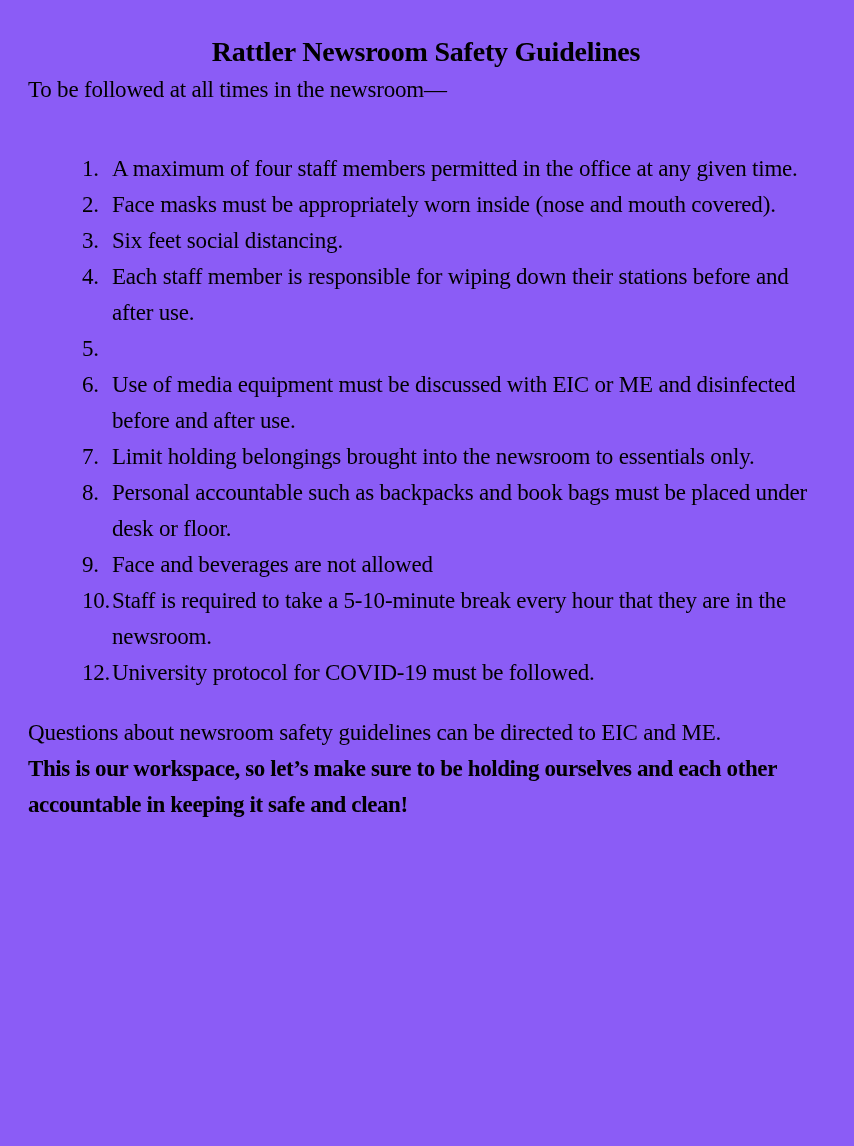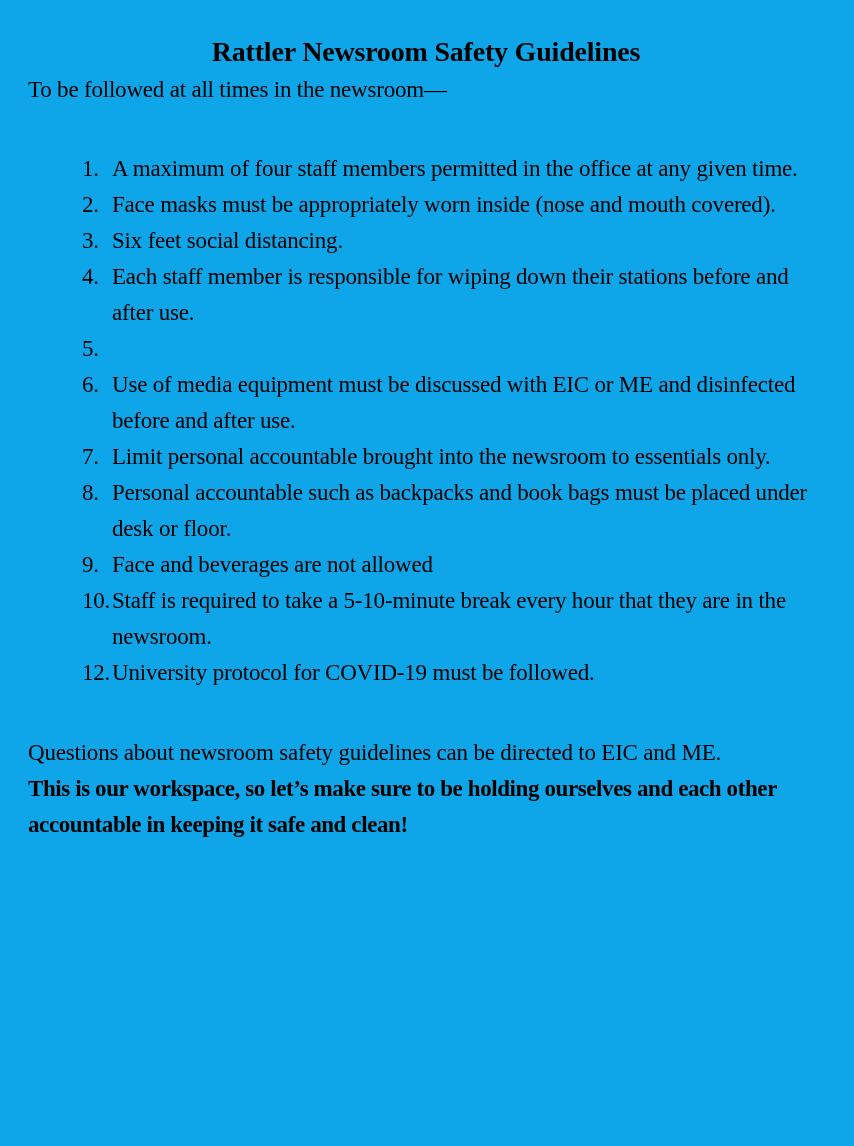--- a/index.html
+++ b/index.html
@@ -7,21 +7,21 @@
   html, body {
     width: 854px;
     height: 1146px;
     background: #ffffff;
     overflow: hidden;
   }
 
   .page {
     width: 854px;
     height: 1146px;
-    background: #0ea5e9;
+    background: #8b5cf6;
     color: #000000;
     font-family: "Liberation Serif", "DejaVu Serif", serif;
     font-size: 23px;
     line-height: 36px;
     letter-spacing: -0.2px;
     padding: 32px 30px 40px 28px;
   }
 
   h1.doc-title {
     font-size: 28px;
@@ -48,21 +48,21 @@
   ol.rules li .num {
     flex: 0 0 30px;
     width: 30px;
   }
 
   ol.rules li .txt {
     flex: 1 1 auto;
   }
 
   p.closing {
-    margin-top: 44px;
+    margin-top: 24px;
     max-width: 800px;
   }
 
   p.final-note {
     font-weight: 700;
     letter-spacing: -0.4px;
     max-width: 800px;
   }
 </style>
 </head>
@@ -93,21 +93,21 @@
       </li>
       <li>
         <span class="num">5.</span>
       </li>
       <li>
         <span class="num">6.</span>
         <span class="txt">Use of media equipment must be discussed with EIC or ME and disinfected before and after use.</span>
       </li>
       <li>
         <span class="num">7.</span>
-        <span class="txt">Limit personal accountable brought into the newsroom to essentials only.</span>
+        <span class="txt">Limit holding belongings brought into the newsroom to essentials only.</span>
       </li>
       <li>
         <span class="num">8.</span>
         <span class="txt">Personal accountable such as backpacks and book bags must be placed under desk or floor.</span>
       </li>
       <li>
         <span class="num">9.</span>
         <span class="txt">Face and beverages are not allowed</span>
       </li>
       <li>

